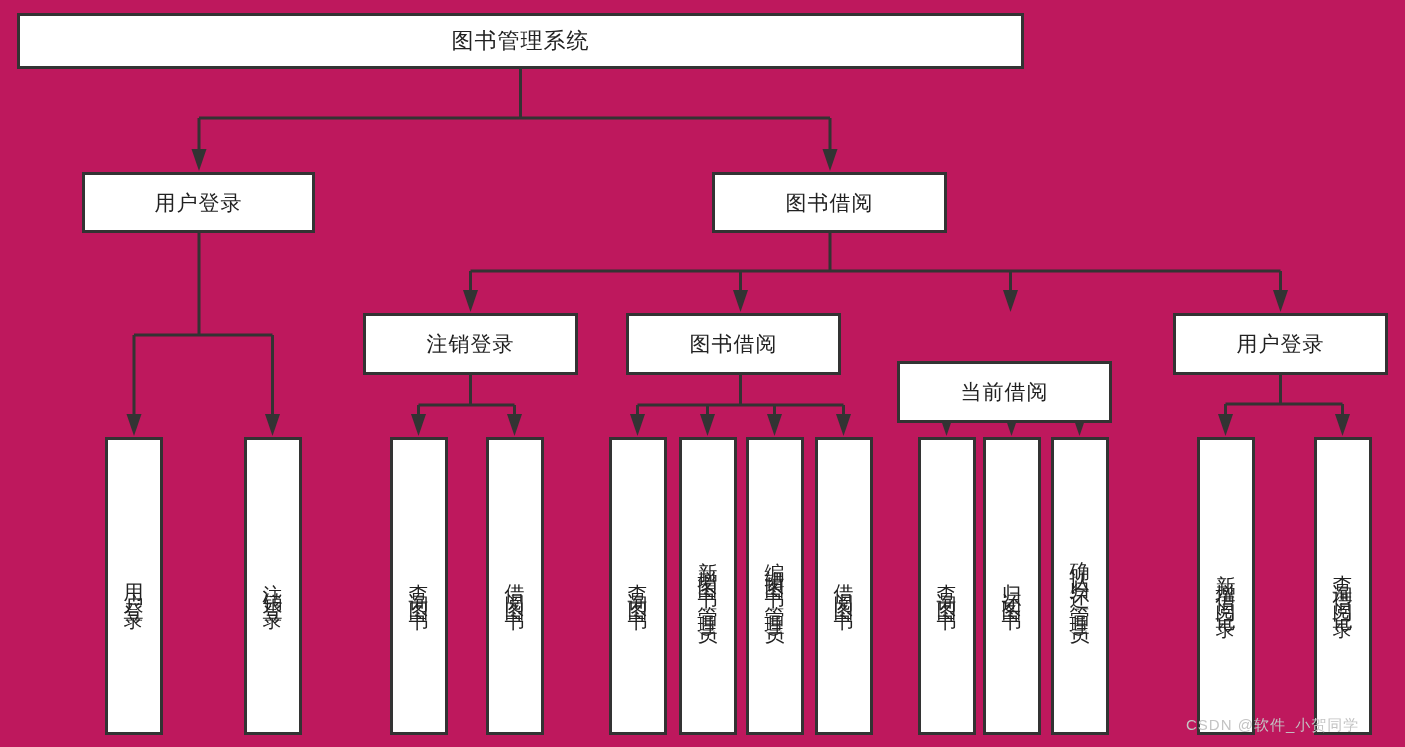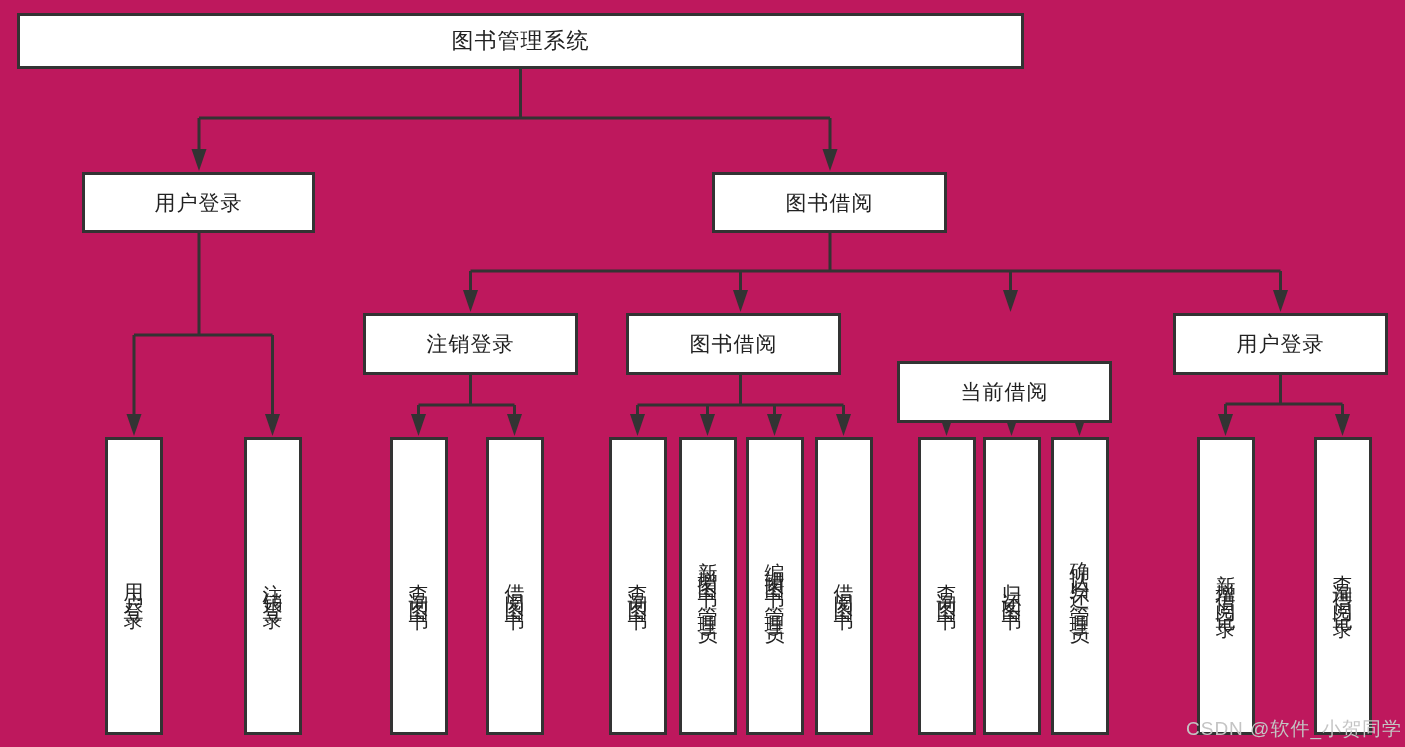--- a/index.html
+++ b/index.html
@@ -41,21 +41,21 @@
     text-orientation: mixed;
     font-size: 20px;
     letter-spacing: 9px;
     line-height: 1;
     white-space: normal;
   }
   .watermark {
     position: absolute;
     left: 1186px;
     top: 716px;
-    font-size: 19px;
+    font-size: 15px;
     color: #c4c4c4;
     letter-spacing: 1px;
     z-index: 5;
     white-space: nowrap;
   }
 </style>
 </head>
 <body>
 
 <div class="canvas">

